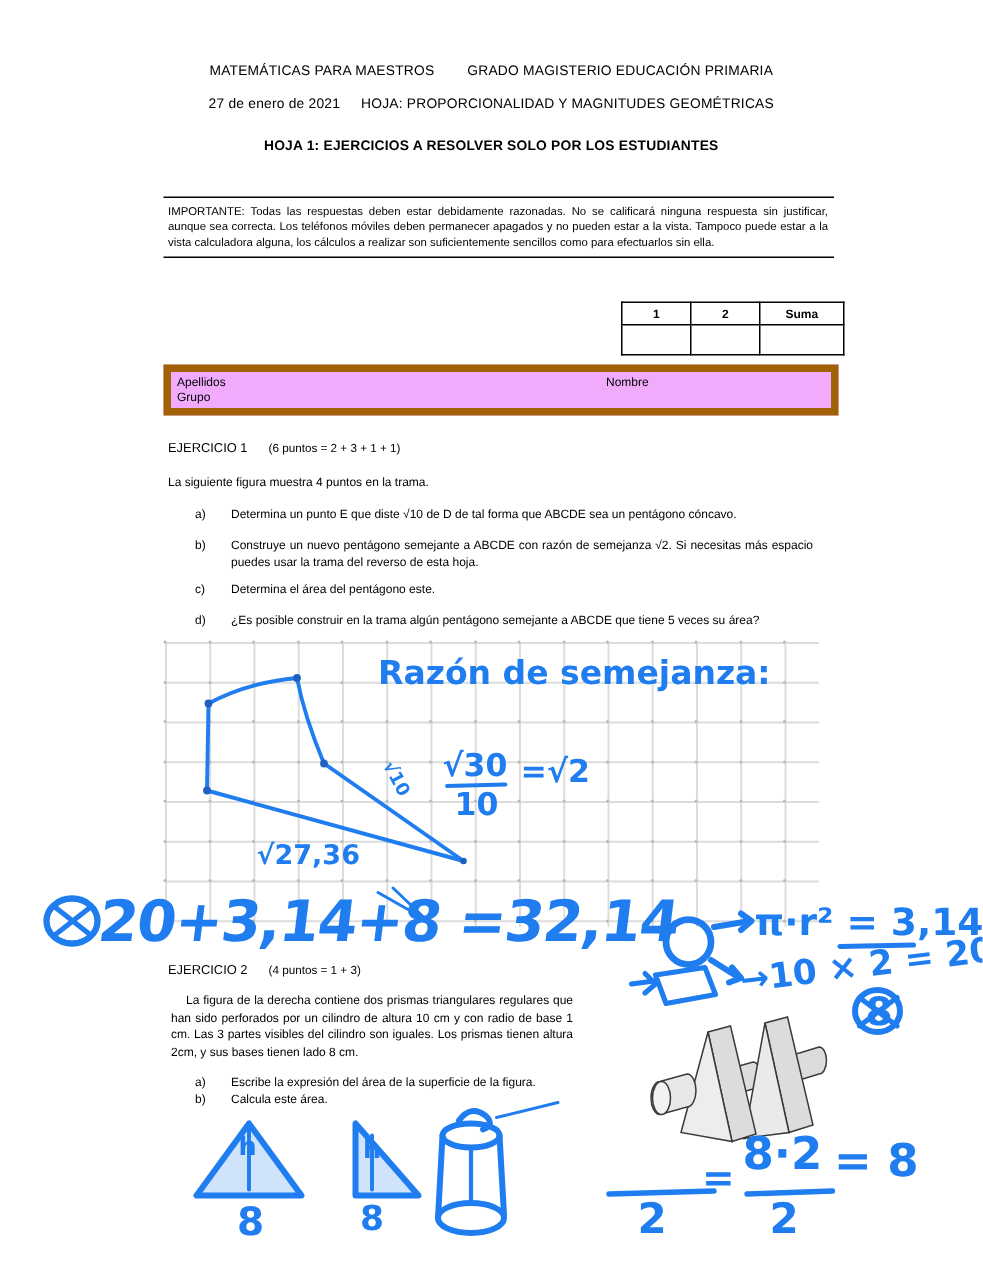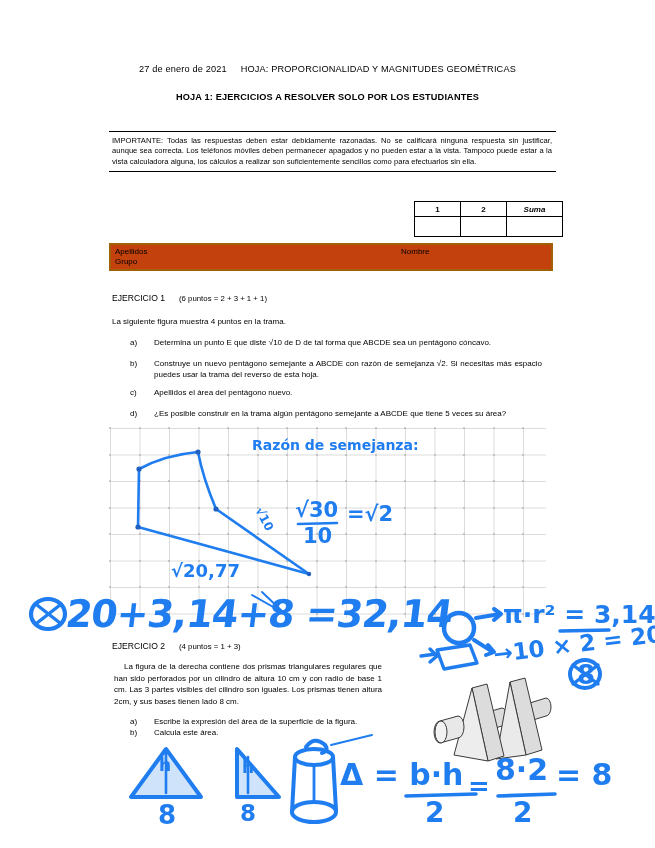--- a/index.html
+++ b/index.html
@@ -23,26 +23,26 @@
     font-size:7.6px;line-height:1.38;text-align:justify;
   }
 
   
   .scoretbl{position:absolute;left:414px;top:201px;border-collapse:collapse;}
   .scoretbl td,.scoretbl th{
     border:1px solid #000;width:45px;height:14px;
     font-size:8px;font-weight:bold;text-align:center;padding:0;
   }
   .scoretbl td.val{height:19px;}
-  .scoretbl .sum{border:1.6px solid #000;width:55px;font-style:italic;}
+  .scoretbl .sum{border:1.6px solid #000;width:55px;}
 
   
   .nameband{
     position:absolute;left:109px;top:243px;width:440px;height:24px;
-    background:#c2410c;border:2px solid #a16207;
+    background:#f0abfc;border:5px solid #a16207;
     font-size:8px;
   }
   .nameband .ap{position:absolute;left:4px;top:2px;}
   .nameband .gr{position:absolute;left:4px;top:12px;}
   .nameband .nb{position:absolute;left:290px;top:2px;}
 
   
   .ex-title{position:absolute;font-size:8.6px;}
   .ex-title .pts{font-size:7.8px;}
   .txt{position:absolute;font-size:8px;line-height:1.45;}
@@ -73,20 +73,23 @@
   .hw.sk{transform:skewX(-7deg);}
 
   
   .figwrap{position:absolute;left:432px;top:660px;width:140px;height:105px;}
 </style>
 </head>
 <body>
 
 <div class="page">
 
+  <div class="hdr" style="top:42px;">
+    <span>MATEMÁTICAS PARA MAESTROS</span><span class="sp"></span><span>GRADO MAGISTERIO EDUCACIÓN PRIMARIA</span>
+  </div>
   <div class="hdr" style="top:64px;">
     <span>27 de enero de 2021</span><span class="sp2"></span><span>HOJA: PROPORCIONALIDAD Y MAGNITUDES GEOMÉTRICAS</span>
   </div>
   <div class="hdr" style="top:92px;font-weight:bold;">HOJA 1: EJERCICIOS A RESOLVER SOLO POR LOS ESTUDIANTES</div>
 
   <div class="impbox">IMPORTANTE: Todas las respuestas deben estar debidamente razonadas. No se calificará ninguna respuesta sin justificar, aunque sea correcta. Los teléfonos móviles deben permanecer apagados y no pueden estar a la vista. Tampoco puede estar a la vista calculadora alguna, los cálculos a realizar son suficientemente sencillos como para efectuarlos sin ella.</div>
 
   <table class="scoretbl">
     <tbody>
         <tr>
@@ -116,21 +119,21 @@
   <div class="item" style="left:130px;top:337px;width:412px;">
     <span class="lt">a)</span>
     <span class="bd">Determina un punto E que diste √10 de D de tal forma que ABCDE sea un pentágono cóncavo.</span>
   </div>
   <div class="item just" style="left:130px;top:358px;width:412px;">
     <span class="lt">b)</span>
     <span class="bd">Construye un nuevo pentágono semejante a ABCDE con razón de semejanza √2. Si necesitas más espacio puedes usar la trama del reverso de esta hoja.</span>
   </div>
   <div class="item" style="left:130px;top:387px;width:412px;">
     <span class="lt">c)</span>
-    <span class="bd">Apellidos el área del pentágono nuevo.</span>
+    <span class="bd">Determina el área del pentágono este.</span>
   </div>
   <div class="item" style="left:130px;top:408px;width:412px;">
     <span class="lt">d)</span>
     <span class="bd">¿Es posible construir en la trama algún pentágono semejante a ABCDE que tiene 5 veces su área?</span>
   </div>
 
   <div class="grid">
       <div class="gdot" style="left: -1px; top: -1px;"></div>
       <div class="gdot" style="left: 28.5px; top: -1px;"></div>
       <div class="gdot" style="left: 58px; top: -1px;"></div>
@@ -339,38 +342,37 @@
       <ellipse cx="314" cy="812" rx="22" ry="10" stroke-width="4"></ellipse>
       <path d="M314,765 L314,800" stroke-width="2.8"></path>
       <path d="M306,747 Q314,736 324,744 Q330,750 322,753" stroke-width="4"></path>
       <path d="M331,745 L372,735" stroke-width="2"></path>
 
       <path d="M406,796 L476,794" stroke-width="3.6"></path>
       <path d="M498,796 L555,794" stroke-width="3.6"></path>
     </g>
   </svg>
 
-  <div class="hw" style="left:252px;top:437px;font-size:14px;">Razón de semejanza:</div>
+  <div class="hw" style="left:252px;top:437px;font-size:22px;">Razón de semejanza:</div>
   <div class="hw" style="left:295px;top:498px;font-size:21px;">√30</div>
   <div class="hw" style="left:303px;top:524px;font-size:21px;">10</div>
   <div class="hw" style="left:347px;top:502px;font-size:21px;">=√2</div>
-  <div class="hw" style="left:171px;top:560px;font-size:18px;">√20,77</div>
+  <div class="hw" style="left:171px;top:560px;font-size:18px;">√27,36</div>
   <div class="hw" style="left:252px;top:512px;font-size:12px;transform:rotate(62deg);">√10</div>
 
   <div class="hw sk" style="left:66px;top:592px;font-size:38px;letter-spacing:-1px;">20+3,14+8 =32,14</div>
 
   <div class="hw" style="left:503px;top:600px;font-size:25px;">π·r² = 3,14·1²·</div>
   <div class="hw" style="left:493px;top:631px;font-size:23px;transform:rotate(-7deg);">→10 × 2 = 20</div>
   <div class="hw" style="left:577px;top:660px;font-size:26px;">8</div>
 
   <div class="hw" style="left:159px;top:755px;font-size:17px;">h</div>
   <div class="hw" style="left:242px;top:757px;font-size:17px;">h</div>
   <div class="hw" style="left:158px;top:800px;font-size:26px;">8</div>
   <div class="hw" style="left:240px;top:800px;font-size:23px;">8</div>
 
-  <div class="hw" style="left:340px;top:757px;font-size:30px;">Δ = b·h</div>
   <div class="hw" style="left:425px;top:796px;font-size:28px;">2</div>
   <div class="hw" style="left:468px;top:771px;font-size:26px;">=</div>
   <div class="hw" style="left:495px;top:752px;font-size:30px;">8·2</div>
   <div class="hw" style="left:513px;top:796px;font-size:28px;">2</div>
   <div class="hw" style="left:556px;top:757px;font-size:30px;">= 8</div>
 
 </div>
 
 </body></html>

